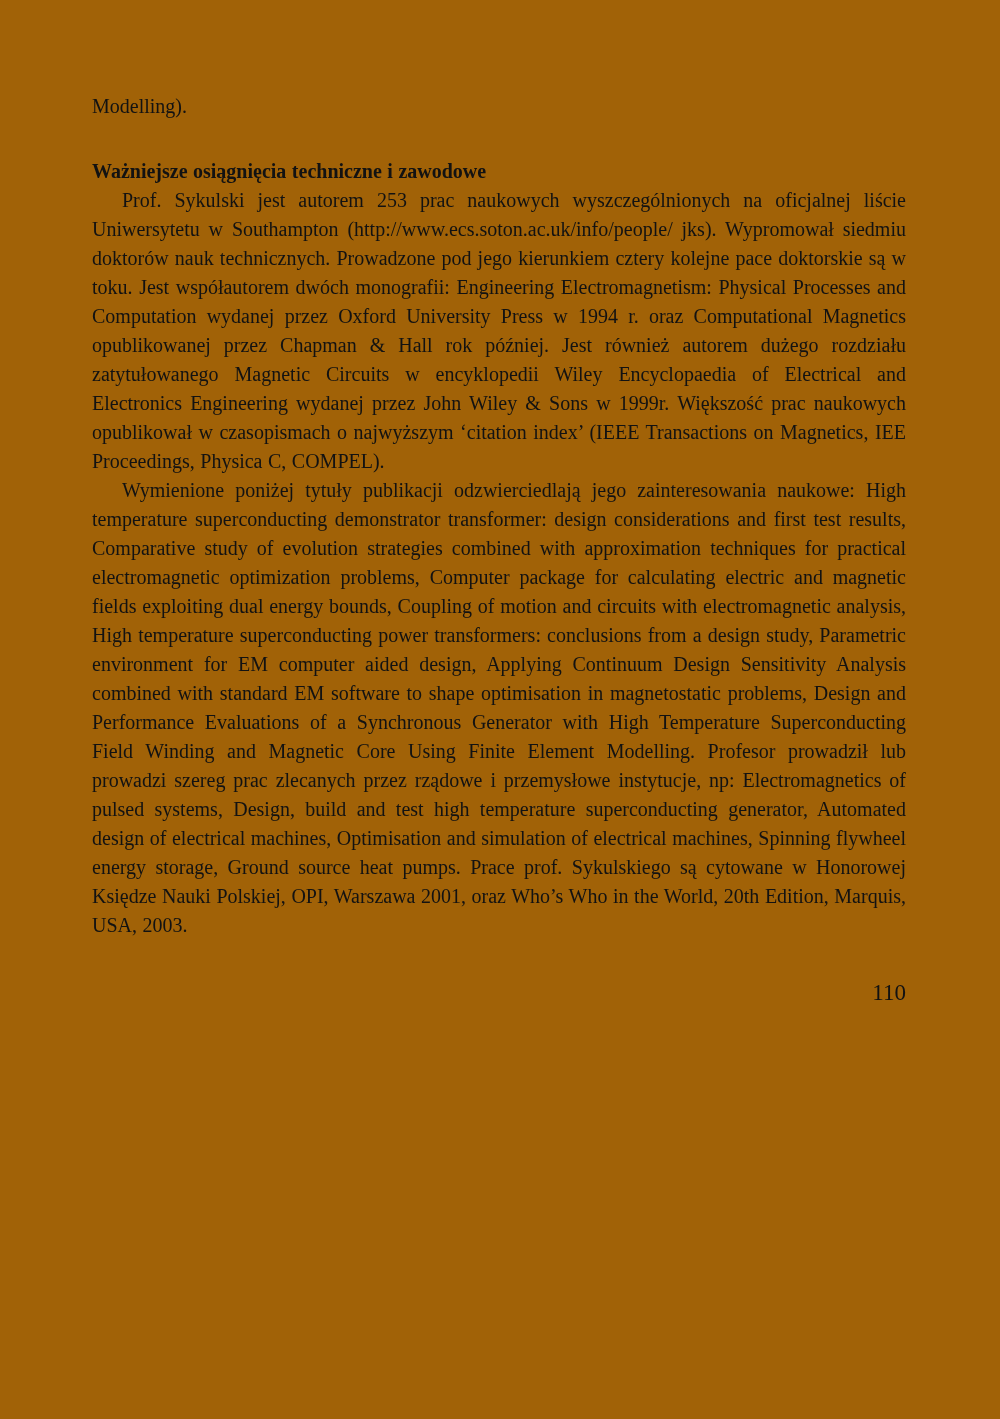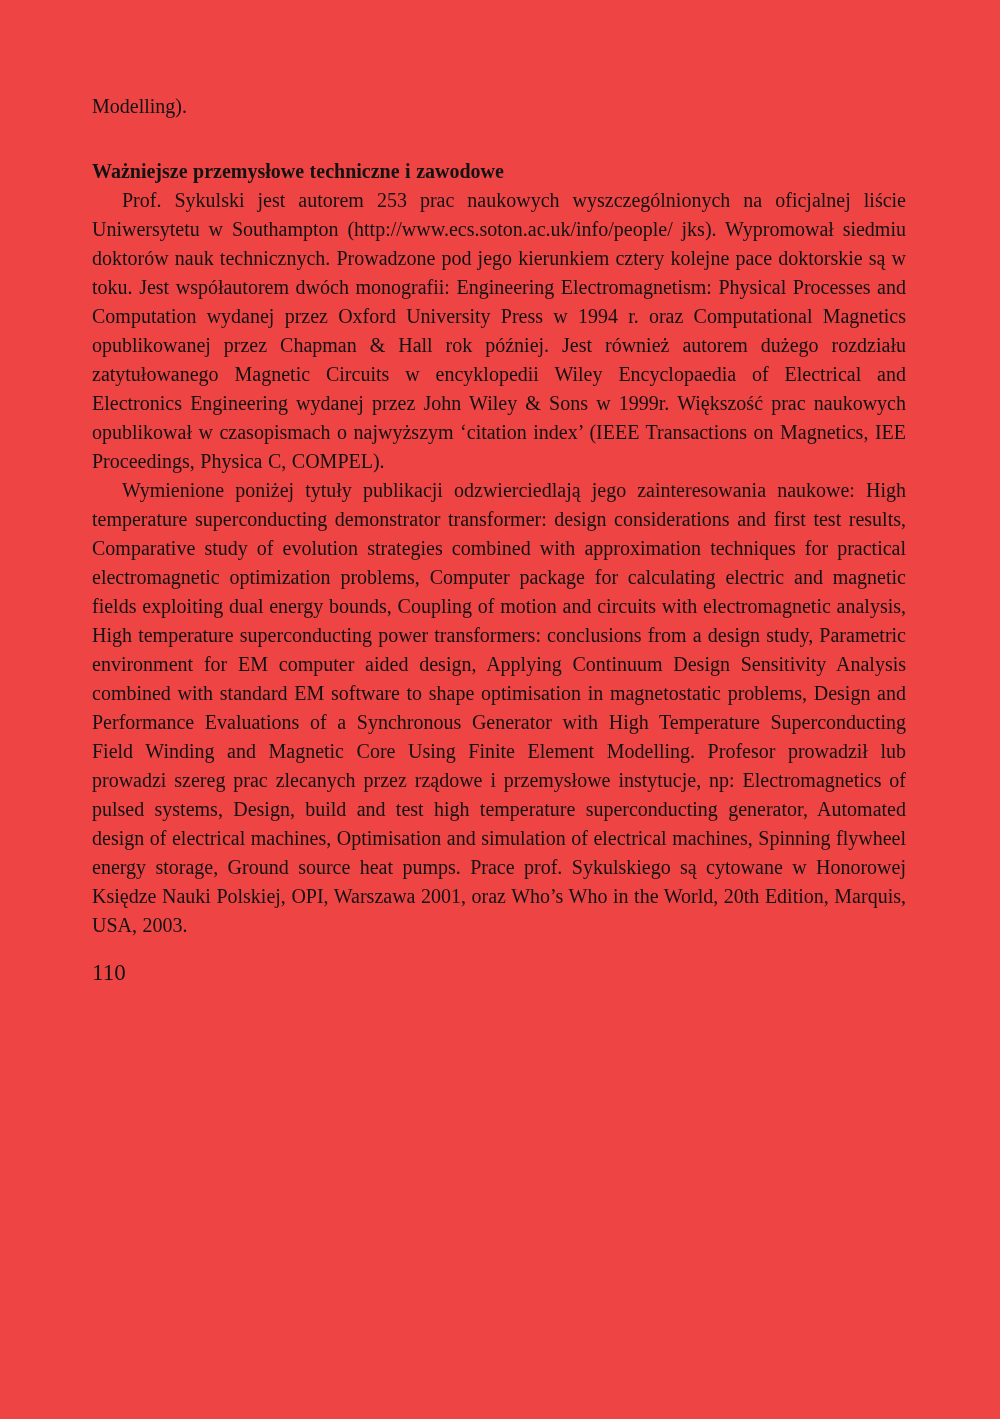--- a/index.html
+++ b/index.html
@@ -4,21 +4,21 @@
 <style>
   html, body {
     margin: 0;
     padding: 0;
     background: #ffffff;
   }
   .page {
     position: relative;
     width: 1000px;
     height: 1419px;
-    background: #ef4444;
+    background: #a16207;
     color: #121212;
     font-family: "Liberation Serif", "DejaVu Serif", serif;
     overflow: hidden;
   }
   .content {
     position: absolute;
     top: 92px;
     left: 92px;
     width: 814px;
     font-size: 20px;
@@ -37,37 +37,37 @@
     margin-top: 34px;
   }
   .heading {
     margin: 36px 0 0 0;
     font-size: 20px;
     line-height: 29px;
     font-weight: bold;
     text-align: left;
   }
   .page-number {
-    margin-top: 18px;
-    text-align: left;
+    margin-top: 38px;
+    text-align: right;
     text-indent: 0;
     font-size: 23px;
     line-height: 30px;
   }
 </style>
 </head>
 <body>
 
 <div class="page">
   <div class="content">
 
     <p class="para">Modelling).</p>
 
 
-    <h2 class="heading">Ważniejsze przemysłowe techniczne i zawodowe</h2>
+    <h2 class="heading">Ważniejsze osiągnięcia techniczne i zawodowe</h2>
 
     <p class="para indent">Prof. Sykulski jest autorem 253 prac naukowych wyszczególnionych na oficjalnej liście Uniwersytetu w Southampton (http://www.ecs.soton.ac.uk/info/people/ jks). Wypromował siedmiu doktorów nauk technicznych. Prowadzone pod jego kierunkiem cztery kolejne pace doktorskie są w toku. Jest współautorem dwóch monografii: Engineering Electromagnetism: Physical Processes and Computation wydanej przez Oxford University Press w 1994 r. oraz Computational Magnetics opublikowanej przez Chapman &amp; Hall rok później. Jest również autorem dużego rozdziału zatytułowanego Magnetic Circuits w encyklopedii Wiley Encyclopaedia of Electrical and Electronics Engineering wydanej przez John Wiley &amp; Sons w 1999r. Większość prac naukowych opublikował w czasopismach o najwyższym ‘citation index’ (IEEE Transactions on Magnetics, IEE Proceedings, Physica C, COMPEL).</p>
 
     <p class="para indent">Wymienione poniżej tytuły publikacji odzwierciedlają jego zainteresowania naukowe: High temperature superconducting demonstrator transformer: design considerations and first test results, Comparative study of evolution strategies combined with approximation techniques for practical electromagnetic optimization problems, Computer package for calculating electric and magnetic fields exploiting dual energy bounds, Coupling of motion and circuits with electromagnetic analysis, High temperature superconducting power transformers: conclusions from a design study, Parametric environment for EM computer aided design, Applying Continuum Design Sensitivity Analysis combined with standard EM software to shape optimisation in magnetostatic problems, Design and Performance Evaluations of a Synchronous Generator with High Temperature Superconducting Field Winding and Magnetic Core Using Finite Element Modelling. Profesor prowadził lub prowadzi szereg prac zlecanych przez rządowe i przemysłowe instytucje, np: Electromagnetics of pulsed systems, Design, build and test high temperature superconducting generator, Automated design of electrical machines, Optimisation and simulation of electrical machines, Spinning flywheel energy storage, Ground source heat pumps. Prace prof. Sykulskiego są cytowane w Honorowej Księdze Nauki Polskiej, OPI, Warszawa 2001, oraz Who’s Who in the World, 20th Edition, Marquis, USA, 2003.</p>
 
 
 
     <p class="para page-number">110</p>
 
   </div>

